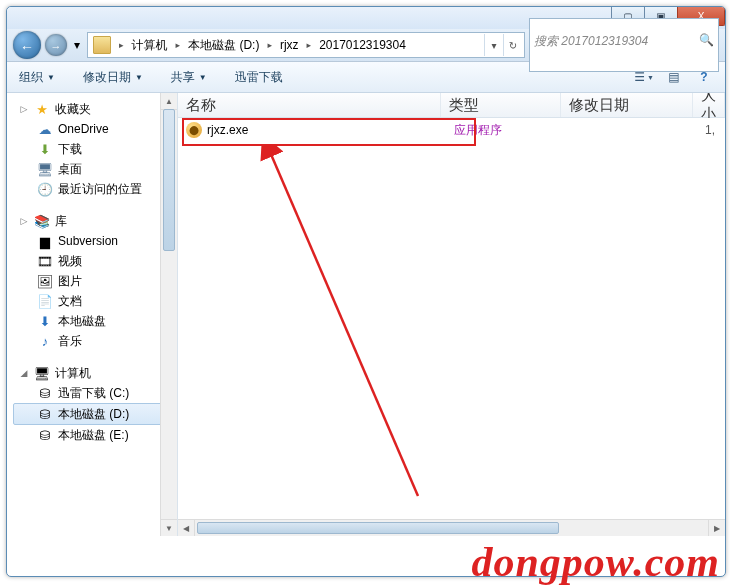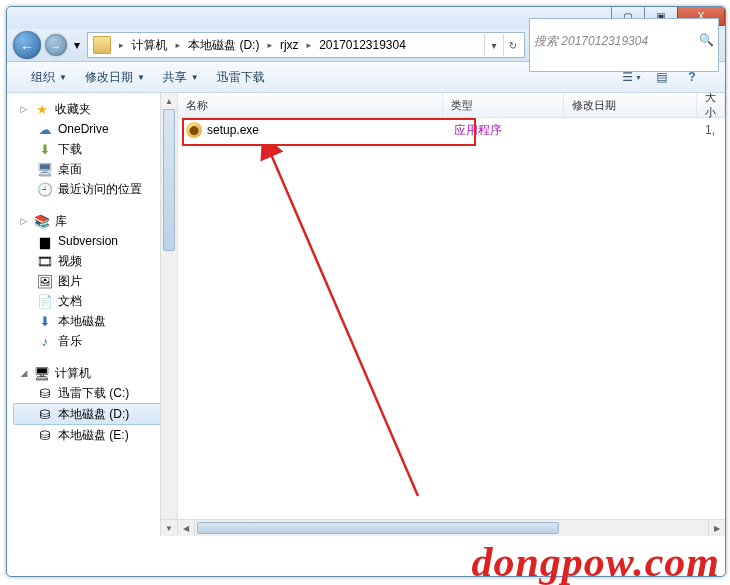--- a/index.html
+++ b/index.html
@@ -14,42 +14,42 @@
 .navbtn.fwd{width:22px;height:22px;background:radial-gradient(circle at 35% 30%,#a8c8e0,#6a8fb0);font-size:11px}
 .navdrop{width:12px;display:flex;align-items:center;justify-content:center}
 .breadcrumb{flex:1;height:24px;background:#fff;border:1px solid #9db8cf;display:flex;align-items:center;padding:0 2px;overflow:hidden}
 .bc-icon{width:16px;height:16px;margin:0 3px;background:linear-gradient(#f7e39a,#e0b95e);border:1px solid #c9a648;border-radius:1px}
 .bc-sep{padding:0 5px;color:#555;font-size:9px}
 .bc-item{padding:0 3px;white-space:nowrap}
 .bc-end{display:flex;margin-left:auto}
 .bc-endbtn{width:18px;height:22px;border-left:1px solid #cfddea;display:flex;align-items:center;justify-content:center;color:#555;font-size:10px}
 .search{width:180px;height:24px;background:#fff;border:1px solid #9db8cf;display:flex;align-items:flex-start;padding:14px 4px;color:#888;font-style:italic}
 .search .sicon{margin-left:auto;color:#4d6f8f;font-style:normal}
-.toolbar{height:30px;background:linear-gradient(#f7fbff,#e4eef8);border-bottom:1px solid #c7d6e5;display:flex;align-items:center;padding:0 20px;gap:10px}
+.toolbar{height:30px;background:linear-gradient(#f7fbff,#e4eef8);border-bottom:1px solid #c7d6e5;display:flex;align-items:center;padding:0 8px;gap:20px}
 .tb-item{display:flex;align-items:center;gap:4px;color:#1a3e5c;padding:2px 4px}
 .tb-item .dd{font-size:8px;color:#1a3e5c}
 .tb-right{margin-left:auto;display:flex;gap:4px}
 .tb-iconbtn{width:24px;height:22px;border:1px solid transparent;border-radius:2px;display:flex;align-items:center;justify-content:center;color:#3a5a78}
 .body{position:absolute;left:0;top:86px;right:0;bottom:40px;display:flex}
 .sidebar{width:170px;border-right:1px solid #d9e3ec;overflow:hidden;background:#fff;position:relative}
 .sb-scroll{position:absolute;right:0;top:0;bottom:0;width:16px;background:#f0f0f0;border-left:1px solid #dcdcdc}
 .sb-thumb{position:absolute;left:2px;right:2px;top:16px;height:140px;background:linear-gradient(#d9e6f2,#bcd3e6);border:1px solid #9db8cf;border-radius:2px}
 .sb-arrow{position:absolute;left:0;right:0;height:16px;display:flex;align-items:center;justify-content:center;font-size:8px;color:#666}
 .sb-arrow.up{top:0;border-bottom:1px solid #dcdcdc}
 .sb-arrow.down{bottom:0;border-top:1px solid #dcdcdc}
 .tree{padding:6px 0 6px 6px;width:150px}
 .tgroup{margin-bottom:12px}
 .trow{display:flex;align-items:center;height:20px;gap:5px;padding-left:6px;border-radius:2px;white-space:nowrap}
 .trow.sel{background:linear-gradient(#e8f2fc,#d6e8f8);border:1px solid #a9c8e4;padding-left:5px}
 .trow.child{padding-left:24px}
 .trow.child.sel{padding-left:23px}
 .texp{width:10px;font-size:9px;color:#777;display:inline-flex;justify-content:center}
 .ticon{width:16px;height:16px;display:inline-flex;align-items:center;justify-content:center;font-size:13px}
 .content{flex:1;display:flex;flex-direction:column;overflow:hidden;position:relative}
-.cols{height:24px;background:linear-gradient(#fdfdfe,#eef3f8);border-bottom:1px solid #d9e3ec;display:flex;align-items:center;font-size:11px;color:#333}
+.cols{height:24px;background:linear-gradient(#fdfdfe,#eef3f8);border-bottom:1px solid #d9e3ec;display:flex;align-items:center;font-size:15px;color:#333}
 .col{padding:0 8px;border-right:1px solid #e3eaf1;height:100%;display:flex;align-items:center}
 .col.name{width:252px}
 .col.date{width:118px}
 .col.type{width:106px}
 .col.size{flex:1}
 .files{flex:1;position:relative;background:#fff}
 .frow{display:flex;align-items:center;height:20px}
 .frow .fc{padding:0 8px}
 .frow .fc.name{width:252px;display:flex;align-items:center;gap:5px}
 .frow .fc.date{width:118px;color:#555}
@@ -240,21 +240,21 @@
         <div class="col name">名称</div>
         <div class="col type">类型</div>
         <div class="col date">修改日期</div>
         <div class="col size">大小</div>
       </div>
       <div class="files">
         <div class="redbox"></div>
         <div class="frow" style="margin-top:2px">
           <div class="fc name">
                 <span class="ficon">⬤</span>
-                <span>setup.exe</span>
+                <span>rjxz.exe</span>
               </div>
           <div class="fc type">应用程序</div>
           <div class="fc size">1,</div>
         </div>
         <svg class="arrow" width="200" height="370" style="left:80px;top:28px">
           <defs>
                 <marker id="ah" markerWidth="10" markerHeight="10" refX="2" refY="5" orient="auto">
                   <path d="M0,0 L10,5 L0,10 z" fill="#d22"></path>
                 </marker>
               </defs>

